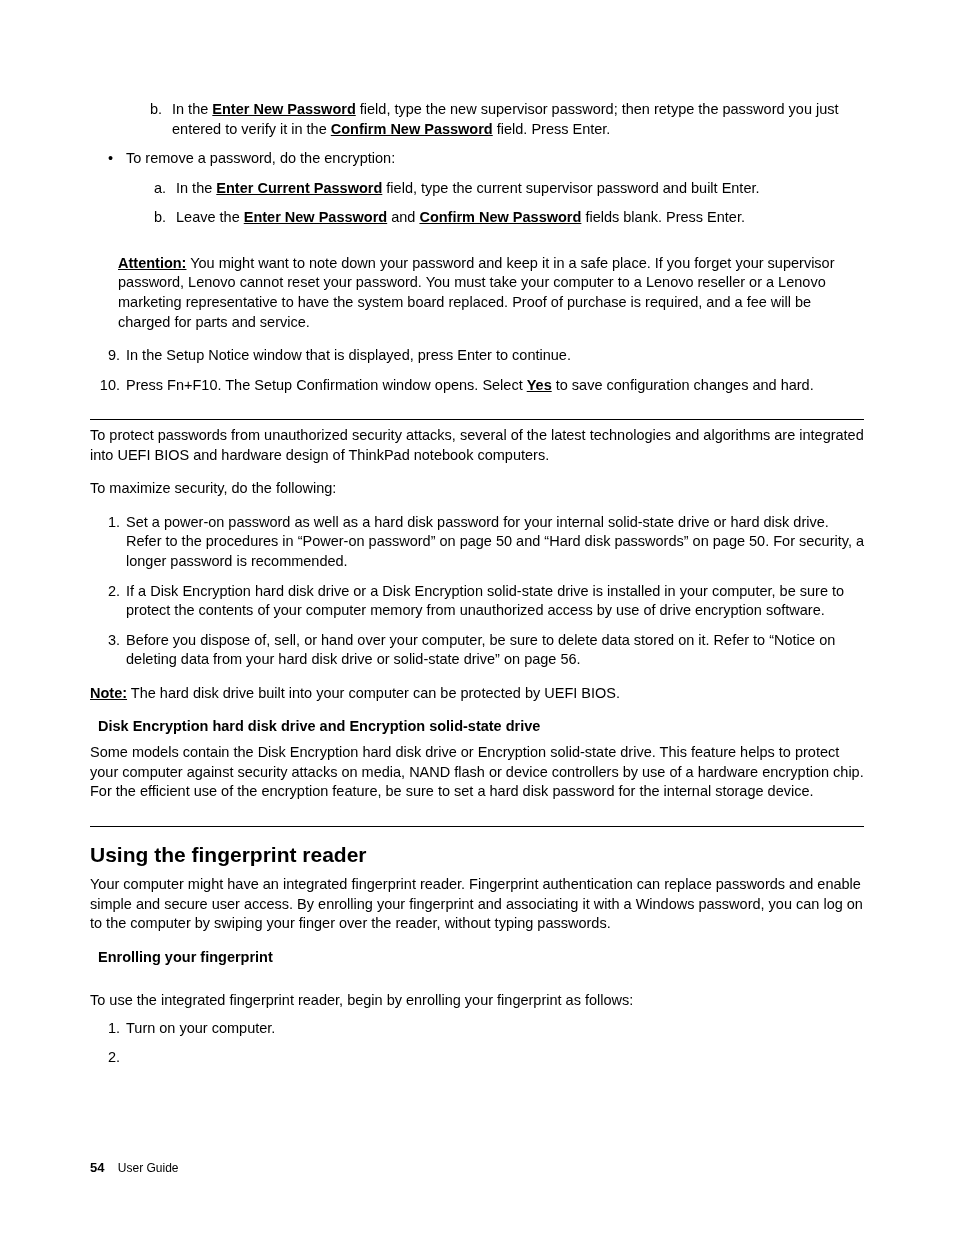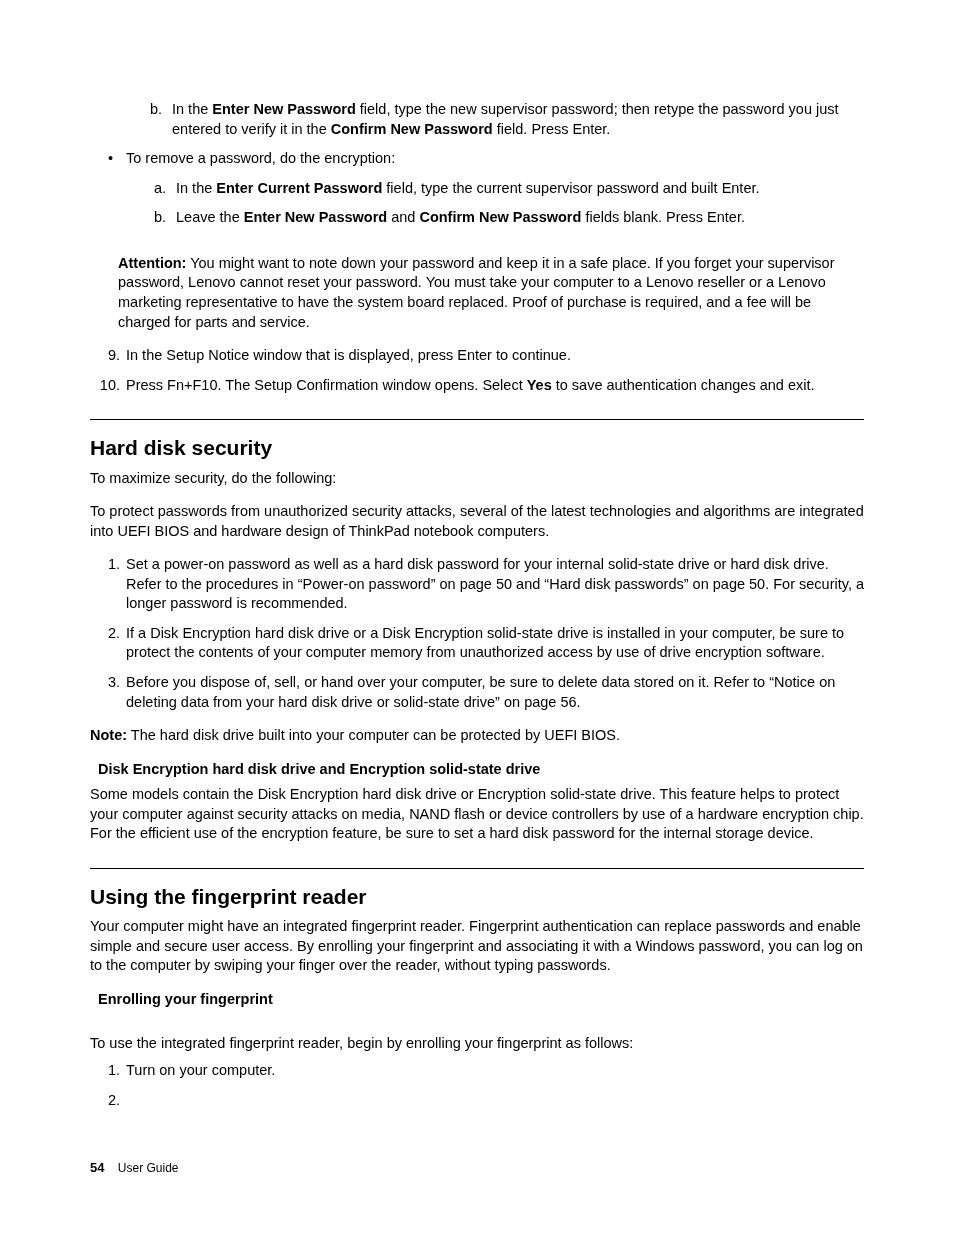--- a/index.html
+++ b/index.html
@@ -11,21 +11,21 @@
     margin: 0;
     padding: 0;
   }
   .page {
     width: 954px;
     min-height: 1235px;
     padding: 100px 90px 60px 90px;
     box-sizing: border-box;
     position: relative;
   }
-  .bold { font-weight: bold; }
+  .bold { font-weight: bold; text-decoration: underline; }
   h2 {
     font-size: 21px;
     font-weight: bold;
     margin: 0 0 6px 0;
     padding-top: 8px;
   }
   .rule {
     border-top: 1px solid #000;
     margin-top: 24px;
     margin-bottom: 6px;
@@ -146,30 +146,29 @@
   </div>
 
   <div class="num-list">
     <div class="item">
       <div class="marker">9.</div>
       <div>In the Setup Notice window that is displayed, press Enter to continue.</div>
     </div>
     <div class="item">
       <div class="marker">10.</div>
       <div>
-        <span>Press Fn+F10.  The Setup Confirmation window opens.  Select </span><span class="bold">Yes</span><span> to save authentication changes and exit.</span>
+        <span>Press Fn+F10.  The Setup Confirmation window opens.  Select </span><span class="bold">Yes</span><span> to save configuration changes and hard.</span>
       </div>
     </div>
   </div>
 
 
   <div class="rule"></div>
-  <h2>Hard disk security</h2>
+  <p>To protect passwords from unauthorized security attacks, several of the latest technologies and algorithms are integrated into UEFI BIOS and hardware design of ThinkPad notebook computers.</p>
   <p>To maximize security, do the following:</p>
-  <p>To protect passwords from unauthorized security attacks, several of the latest technologies and algorithms are integrated into UEFI BIOS and hardware design of ThinkPad notebook computers.</p>
 
   <div class="num-list">
     <div class="item">
       <div class="marker">1.</div>
       <div>Set a power-on password as well as a hard disk password for your internal solid-state drive or hard disk drive.  Refer to the procedures in “Power-on password” on page 50 and “Hard disk passwords” on page 50.  For security, a longer password is recommended.</div>
     </div>
     <div class="item">
       <div class="marker">2.</div>
       <div>If a Disk Encryption hard disk drive or a Disk Encryption solid-state drive is installed in your computer, be sure to protect the contents of your computer memory from unauthorized access by use of drive encryption software.</div>
     </div>

